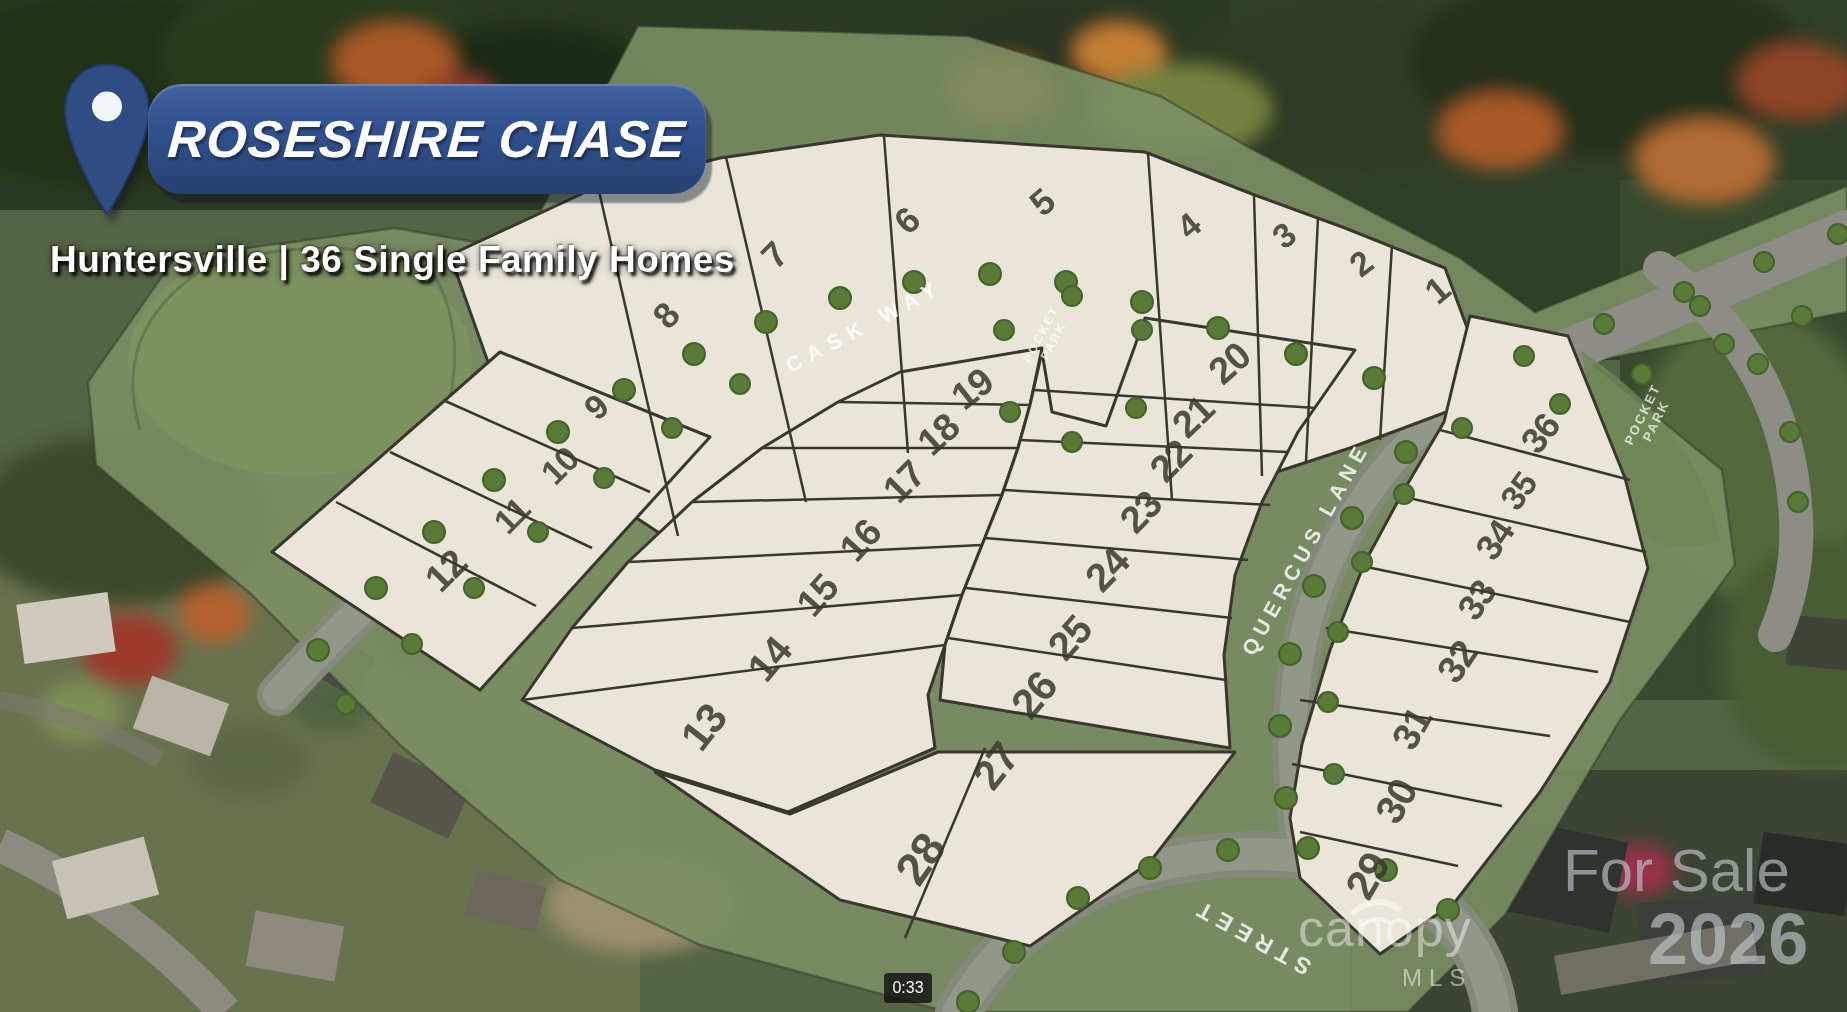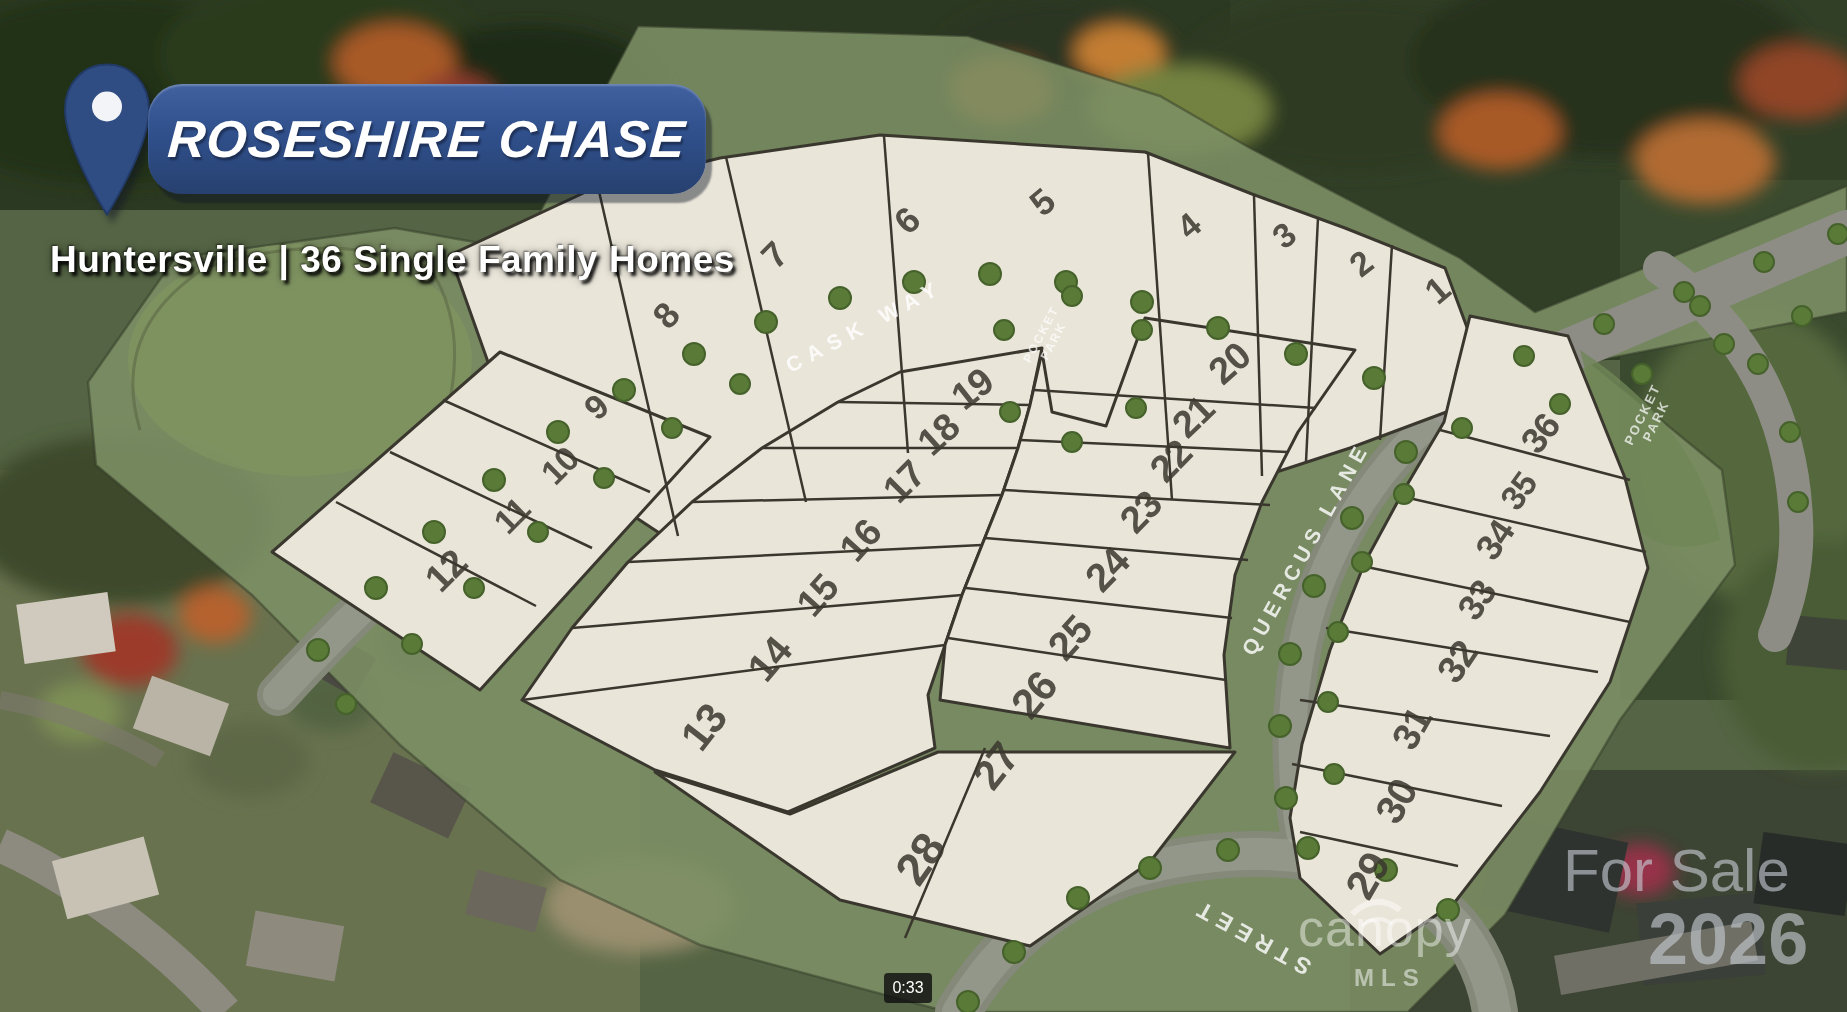--- a/index.html
+++ b/index.html
@@ -23,21 +23,21 @@
           text-shadow:2px 3px 2px rgba(10,15,30,.45);}
   .subtitle{left:50px;top:203px;color:#fff;font-size:37px;font-weight:bold;
           letter-spacing:.5px;white-space:nowrap;
           text-shadow:3px 4px 3px rgba(0,0,0,.85),-1px -1px 2px rgba(0,0,0,.55),1px 1px 8px rgba(0,0,0,.6);margin-top:36px;}
   .wm-forsale{left:1563px;top:836px;font-size:60px;font-weight:normal;
           color:rgba(198,204,211,.62);white-space:nowrap;letter-spacing:0px;}
   .wm-year{left:1648px;top:898px;font-size:72px;font-weight:bold;
           color:rgba(198,204,211,.62);white-space:nowrap;}
   .wm-canopy{left:1298px;top:898px;font-size:52px;font-weight:normal;
           color:rgba(255,255,255,.45);letter-spacing:1px;white-space:nowrap;}
-  .wm-mls{left:1354px;top:964px;font-size:24px;font-weight:bold;
+  .wm-mls{left:1402px;top:964px;font-size:24px;font-weight:normal;
           color:rgba(255,255,255,.5);letter-spacing:7px;}
   .timechip{left:884px;top:973px;width:48px;height:30px;border-radius:4px;
           background:rgba(16,16,16,.82);color:#fff;font-size:16px;
           display:flex;align-items:center;justify-content:center;}
 </style>
 </head>
 <body>
 
 <div class="stage">
 

